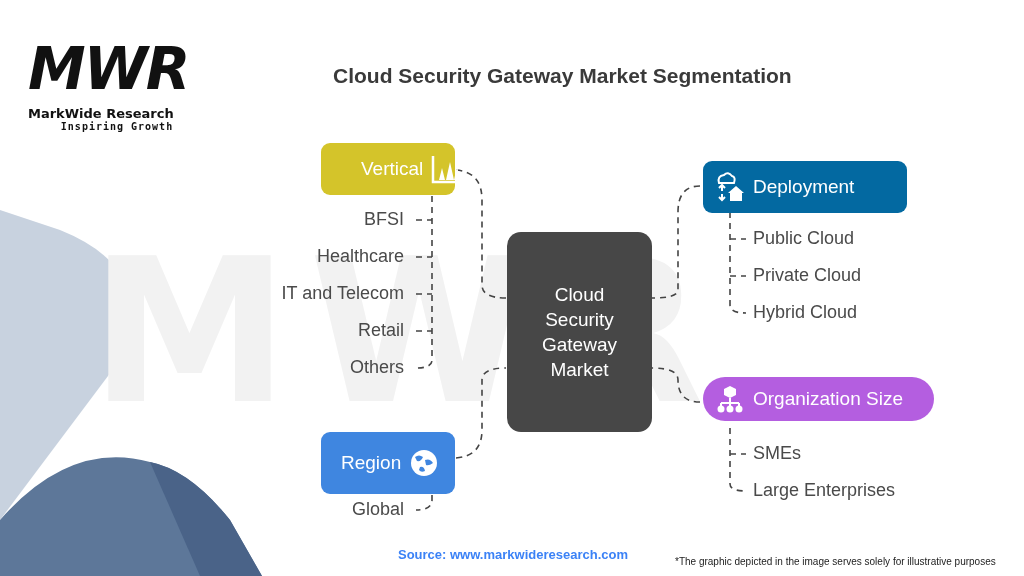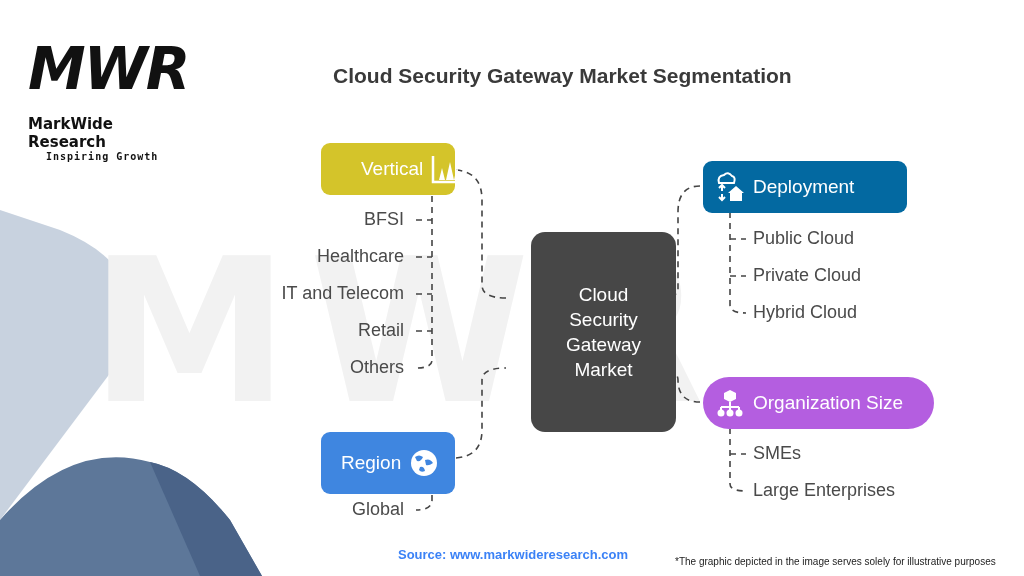--- a/index.html
+++ b/index.html
@@ -1,24 +1,24 @@
 <!DOCTYPE html>
 <html><head>
 <meta charset="utf-8">
 <style>
   html, body { margin:0; padding:0; }
   body { width:1024px; height:576px; position:relative; overflow:hidden; background:#ffffff; font-family:"Liberation Sans", sans-serif; }
   .bg-shape { position:absolute; }
   .watermark { position:absolute; left:90px; top:215px; font-size:200px; font-weight:bold; color:#f2f2f2; letter-spacing:20px; font-family:"DejaVu Sans", sans-serif; }
   .logo { position:absolute; left:28px; top:40px; width:160px; }
   .logo-mark { font-family:"DejaVu Sans", sans-serif; font-weight:bold; font-size:58px; line-height:58px; color:#111; letter-spacing:-2px; font-style:italic; }
-  .logo-name { font-family:"DejaVu Sans", sans-serif; font-weight:bold; font-size:15px; color:#111; margin-top:17px; }
-  .logo-tag { font-family:"DejaVu Sans Mono", monospace; font-weight:bold; font-size:10px; color:#111; letter-spacing:1px; margin-left:18px; }
+  .logo-name { font-family:"DejaVu Sans", sans-serif; font-weight:bold; font-size:13px; color:#111; margin-top:8px; }
+  .logo-tag { font-family:"DejaVu Sans Mono", monospace; font-weight:bold; font-size:10px; color:#111; letter-spacing:1px; margin-left:18px;text-align:center; }
   .title { position:absolute; left:333px; top:64px; font-size:21px; font-weight:bold; color:#3a3a3a; }
-  .center { position:absolute; left:507px; top:232px; width:145px; height:200px; background:#474747; border-radius:14px; color:#fff; display:flex; align-items:center; justify-content:center; text-align:center; font-size:19px; line-height:25px;margin-left:24px; }
+  .center { position:absolute; left:507px; top:232px; width:145px; height:200px; background:#474747; border-radius:14px; color:#fff; display:flex; align-items:center; justify-content:center; text-align:center; font-size:19px; line-height:25px; }
   .cat { position:absolute; border-radius:9px; color:#fff; font-size:19px; display:flex; align-items:center; padding:0 12px; box-sizing:border-box; gap:8px; }
   .cat svg { flex:none; }
   .item { position:absolute; font-size:18px; color:#4a4a4a; white-space:nowrap; }
   .item.left { text-align:right; }
   svg.lines { position:absolute; left:0; top:0; }
   .source { position:absolute; left:398px; top:547px; font-size:13px; font-weight:bold; color:#3b82f6; }
   .note { position:absolute; left:675px; top:556px; font-size:10px; color:#222; }
 </style>
 </head>
 <body>
@@ -94,21 +94,21 @@
     <path d="M4 12 Q2 5 9 4 Q13 0 17 5 Q21 6 19 12 Z" fill="none" stroke="#fff" stroke-width="2"></path>
     <path d="M7 14 L7 20 M4 17 L7 14 L10 17 M7 23 L7 29 M4 26 L7 29 L10 26" stroke="#fff" stroke-width="2" fill="none"></path>
     <path d="M13 22 L21 15 L29 22 L27 22 L27 30 L15 30 L15 22 Z" fill="#fff"></path>
   </svg>
   <span>Deployment</span>
 </div>
 <div class="item" style="left:753px;top:228px;">Public Cloud</div>
 <div class="item" style="left:753px;top:265px;">Private Cloud</div>
 <div class="item" style="left:753px;top:302px;">Hybrid Cloud</div>
 
-<div class="cat" style="left:703px;top:377px;width:231px;height:52px;background:#b45ee0;border-radius:26px;">
+<div class="cat" style="left:703px;top:377px;width:231px;height:44px;background:#b45ee0;border-radius:26px;">
   <svg width="30" height="30" viewBox="0 0 30 30">
     <path d="M15 2 L21 5 L21 11 L15 14 L9 11 L9 5 Z" fill="#fff"></path>
     <path d="M15 14 L15 19 M6 19 L24 19 M6 19 L6 22 M15 19 L15 22 M24 19 L24 22" stroke="#fff" stroke-width="2" fill="none"></path>
     <circle cx="6" cy="25" r="3.5" fill="#fff"></circle>
       <circle cx="15" cy="25" r="3.5" fill="#fff"></circle>
       <circle cx="24" cy="25" r="3.5" fill="#fff"></circle>
   </svg>
   <span>Organization Size</span>
 </div>
 <div class="item" style="left:753px;top:443px;">SMEs</div>

